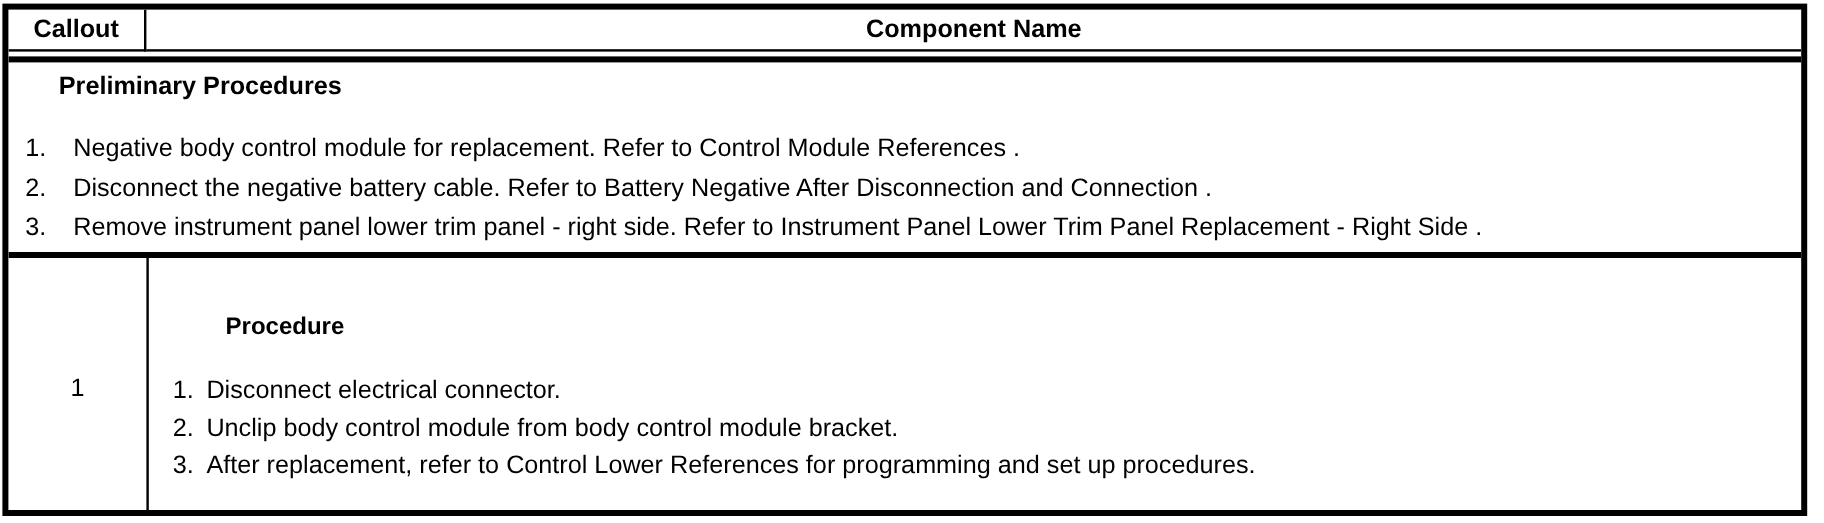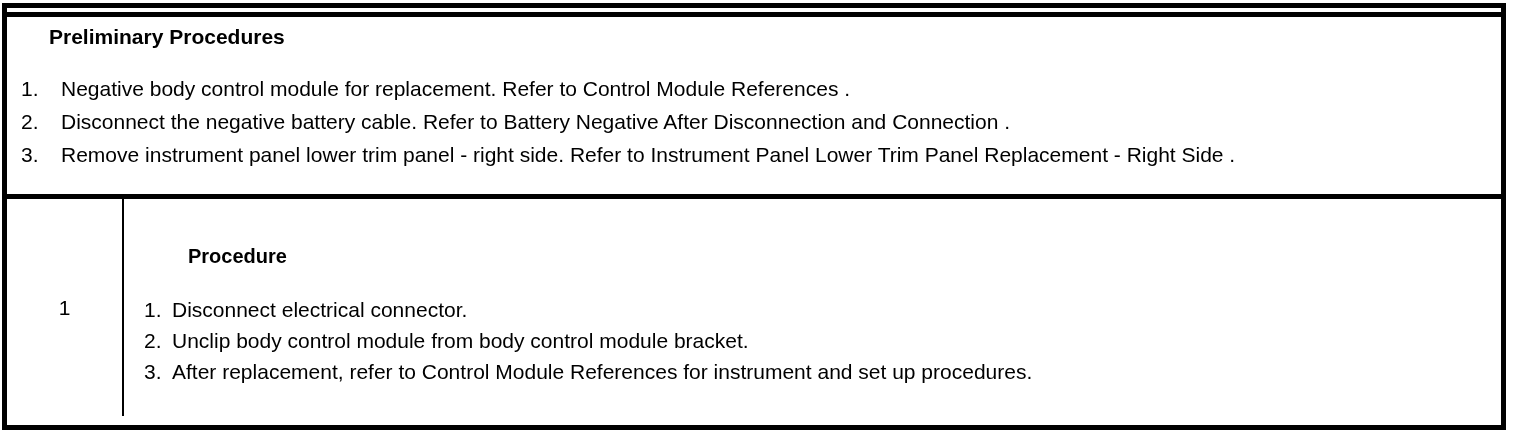--- a/index.html
+++ b/index.html
@@ -43,21 +43,21 @@
     border-right: 2px solid #000000;
   }
   .header-cell.name-col { flex: 1; }
   .hgap { height: 4px; }
   .rule {
     height: 5px;
     background: #000000;
   }
   
   .prelim-section {
-    height: 177px;
+    height: 158px;
     box-sizing: border-box;
     overflow: hidden;
   }
   .prelim-title {
     margin: 7px 0 0 42px;
     font-weight: bold;
     font-size: 21px;
     line-height: 25px;
   }
   .prelim-steps { margin-top: 23px; }
@@ -105,20 +105,24 @@
   .procedure-steps .step-marker {
     flex: 0 0 28px;
     padding-left: 13px;
   }
 </style>
 </head>
 <body>
 
 <div class="doc-table">
 
+  <div class="header-row">
+    <div class="header-cell callout-col">Callout</div>
+    <div class="header-cell name-col">Component Name</div>
+  </div>
   <div class="hgap"></div>
   <div class="rule"></div>
 
   <div class="prelim-section">
     <div class="prelim-title">Preliminary Procedures</div>
     <div class="prelim-steps">
       <div class="step-row">
         <span class="step-marker">1.</span>
         <span class="step-text">Negative body control module for replacement. Refer to Control Module References .</span>
       </div>
@@ -142,19 +146,19 @@
         <div class="step-row">
           <span class="step-marker">1.</span>
           <span class="step-text">Disconnect electrical connector.</span>
         </div>
         <div class="step-row">
           <span class="step-marker">2.</span>
           <span class="step-text">Unclip body control module from body control module bracket.</span>
         </div>
         <div class="step-row">
           <span class="step-marker">3.</span>
-          <span class="step-text">After replacement, refer to Control Module References for instrument and set up procedures.</span>
+          <span class="step-text">After replacement, refer to Control Lower References for programming and set up procedures.</span>
         </div>
       </div>
     </div>
   </div>
 
 </div>
 
 </body></html>

